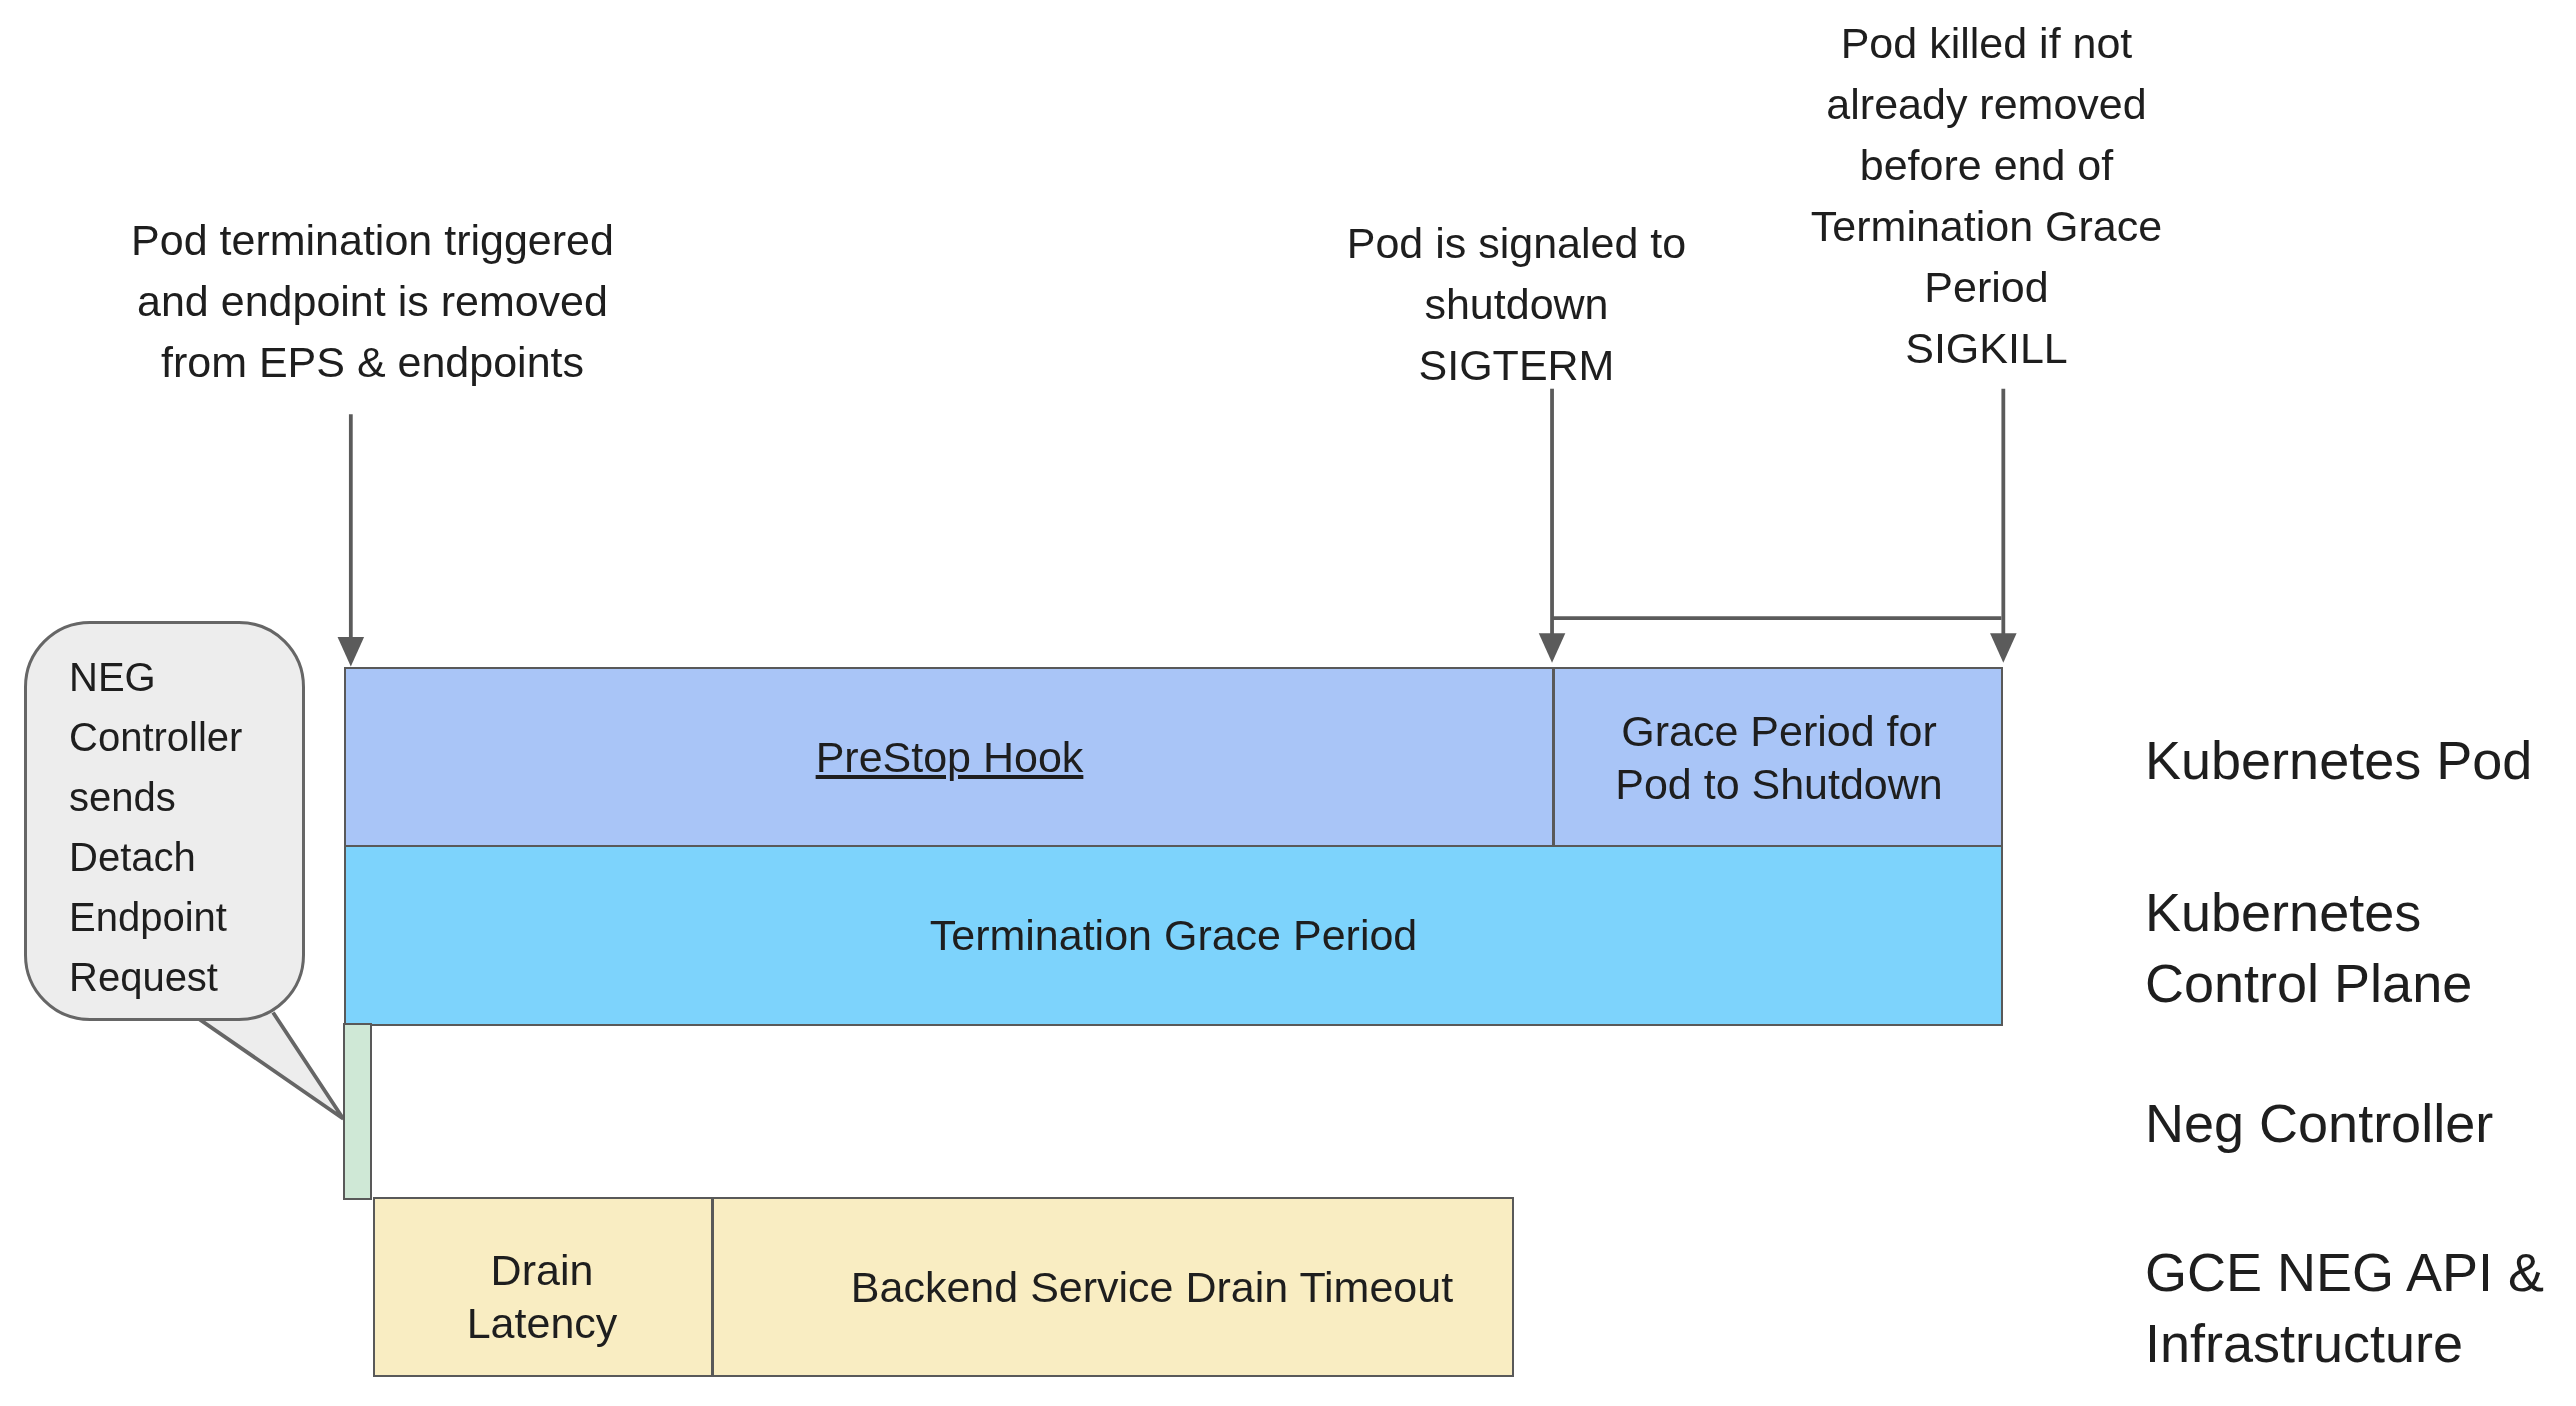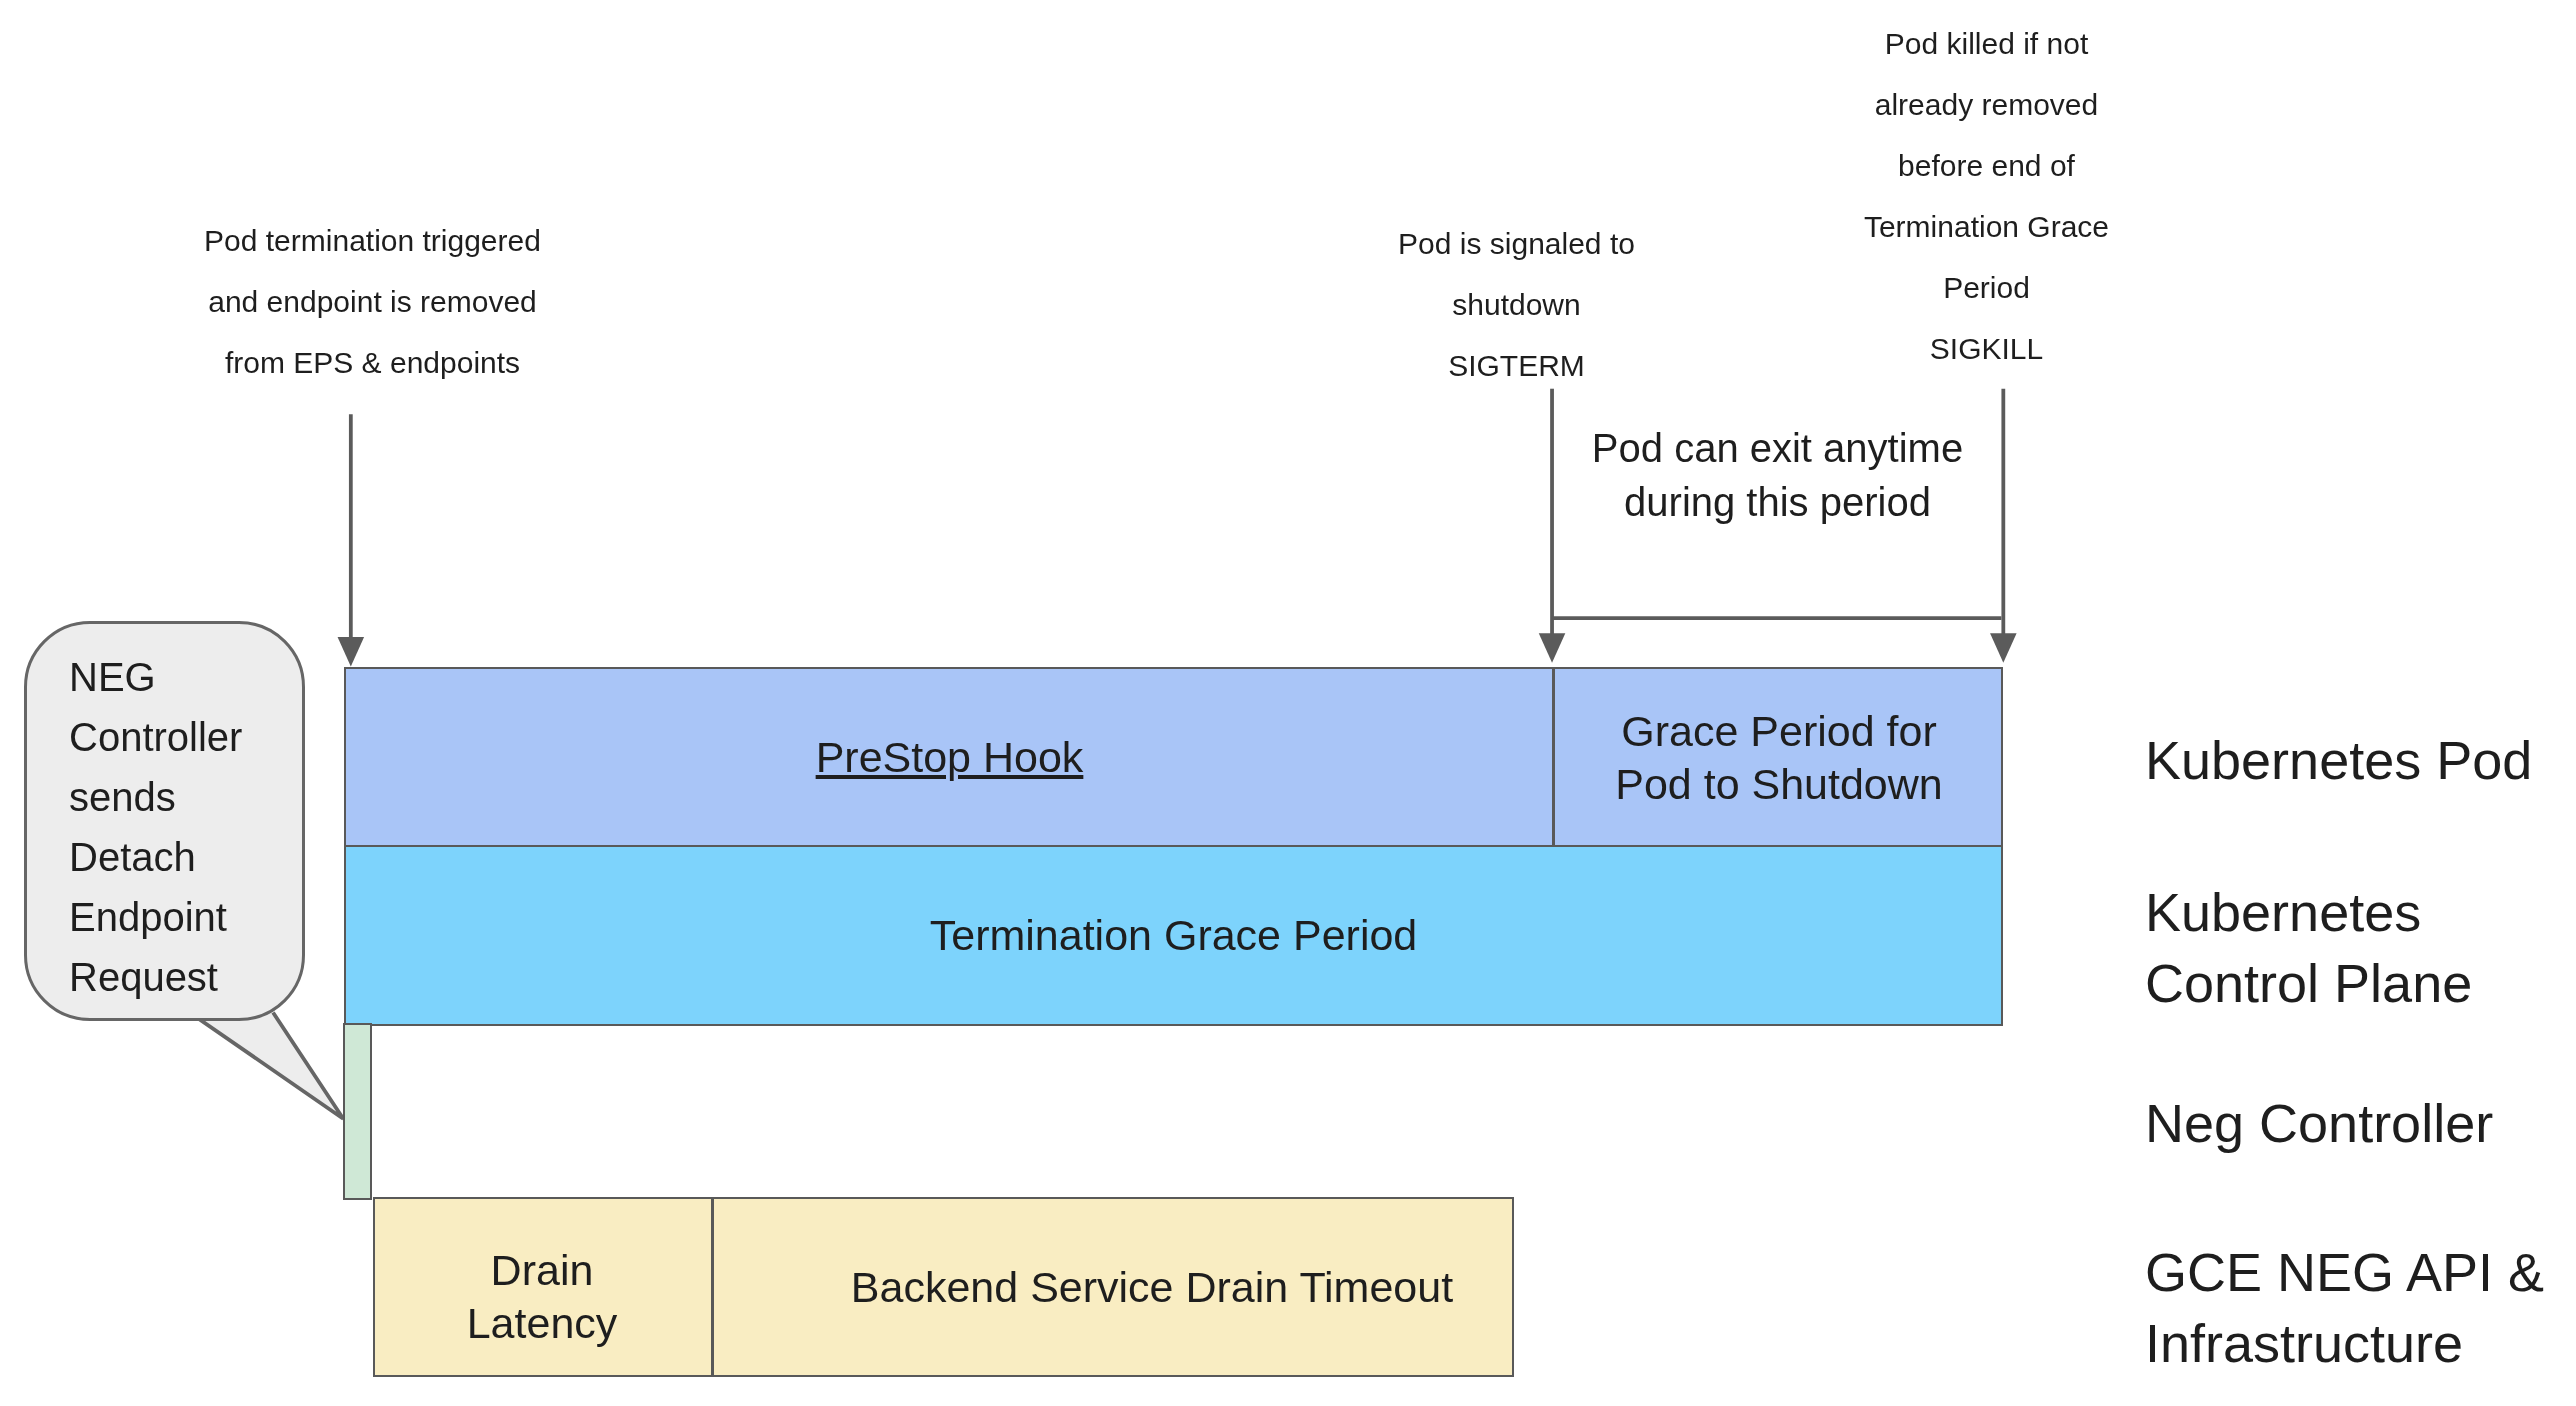--- a/index.html
+++ b/index.html
@@ -7,21 +7,21 @@
     position:relative;
     width:2576px;height:1406px;
     background:#ffffff;
     font-family:"Liberation Sans","DejaVu Sans",sans-serif;
     color:#1e1e1e;
     overflow:hidden;
   }
   .abs{position:absolute;}
   .overlay{position:absolute;left:0;top:0;pointer-events:none;}
   .note{
-    font-size:30px;line-height:61px;text-align:center;white-space:pre-line;
+    font-size:43px;line-height:61px;text-align:center;white-space:pre-line;
   }
   .exit-note{font-size:40px;line-height:54px;text-align:center;white-space:pre-line;}
   .bar{
     box-sizing:border-box;border:2.8px solid #595959;
     display:flex;align-items:center;justify-content:center;
   }
   .bar-label{
     font-size:43px;line-height:53px;text-align:center;white-space:pre-line;
   }
   .divider{background:#595959;width:2.8px;}
@@ -66,22 +66,20 @@
 shutdown
 SIGTERM</div>
 
   <div class="abs note" style="left:1773px;top:13.3px;width:427px;">Pod killed if not
 already removed
 before end of
 Termination Grace
 Period
 SIGKILL</div>
 
-  <div class="abs exit-note" style="left:1564px;top:421px;width:427px;">Pod can exit anytime
-during this period</div>
 
   <div class="abs bar row1" style="left:344px;top:667px;width:1659px;height:181px;"></div>
   <div class="abs divider" style="left:1552px;top:667px;height:181px;"></div>
   <div class="abs bar-label" style="left:344px;top:667px;width:1211px;height:181px;display:flex;align-items:center;justify-content:center;text-decoration:underline;">PreStop Hook</div>
   <div class="abs bar-label" style="left:1555px;top:667px;width:448px;height:181px;display:flex;align-items:center;justify-content:center;">Grace Period for
 Pod to Shutdown</div>
 
   <div class="abs bar row2" style="left:344px;top:845px;width:1659px;height:181px;">
     <span class="bar-label">Termination Grace Period</span>
   </div>

